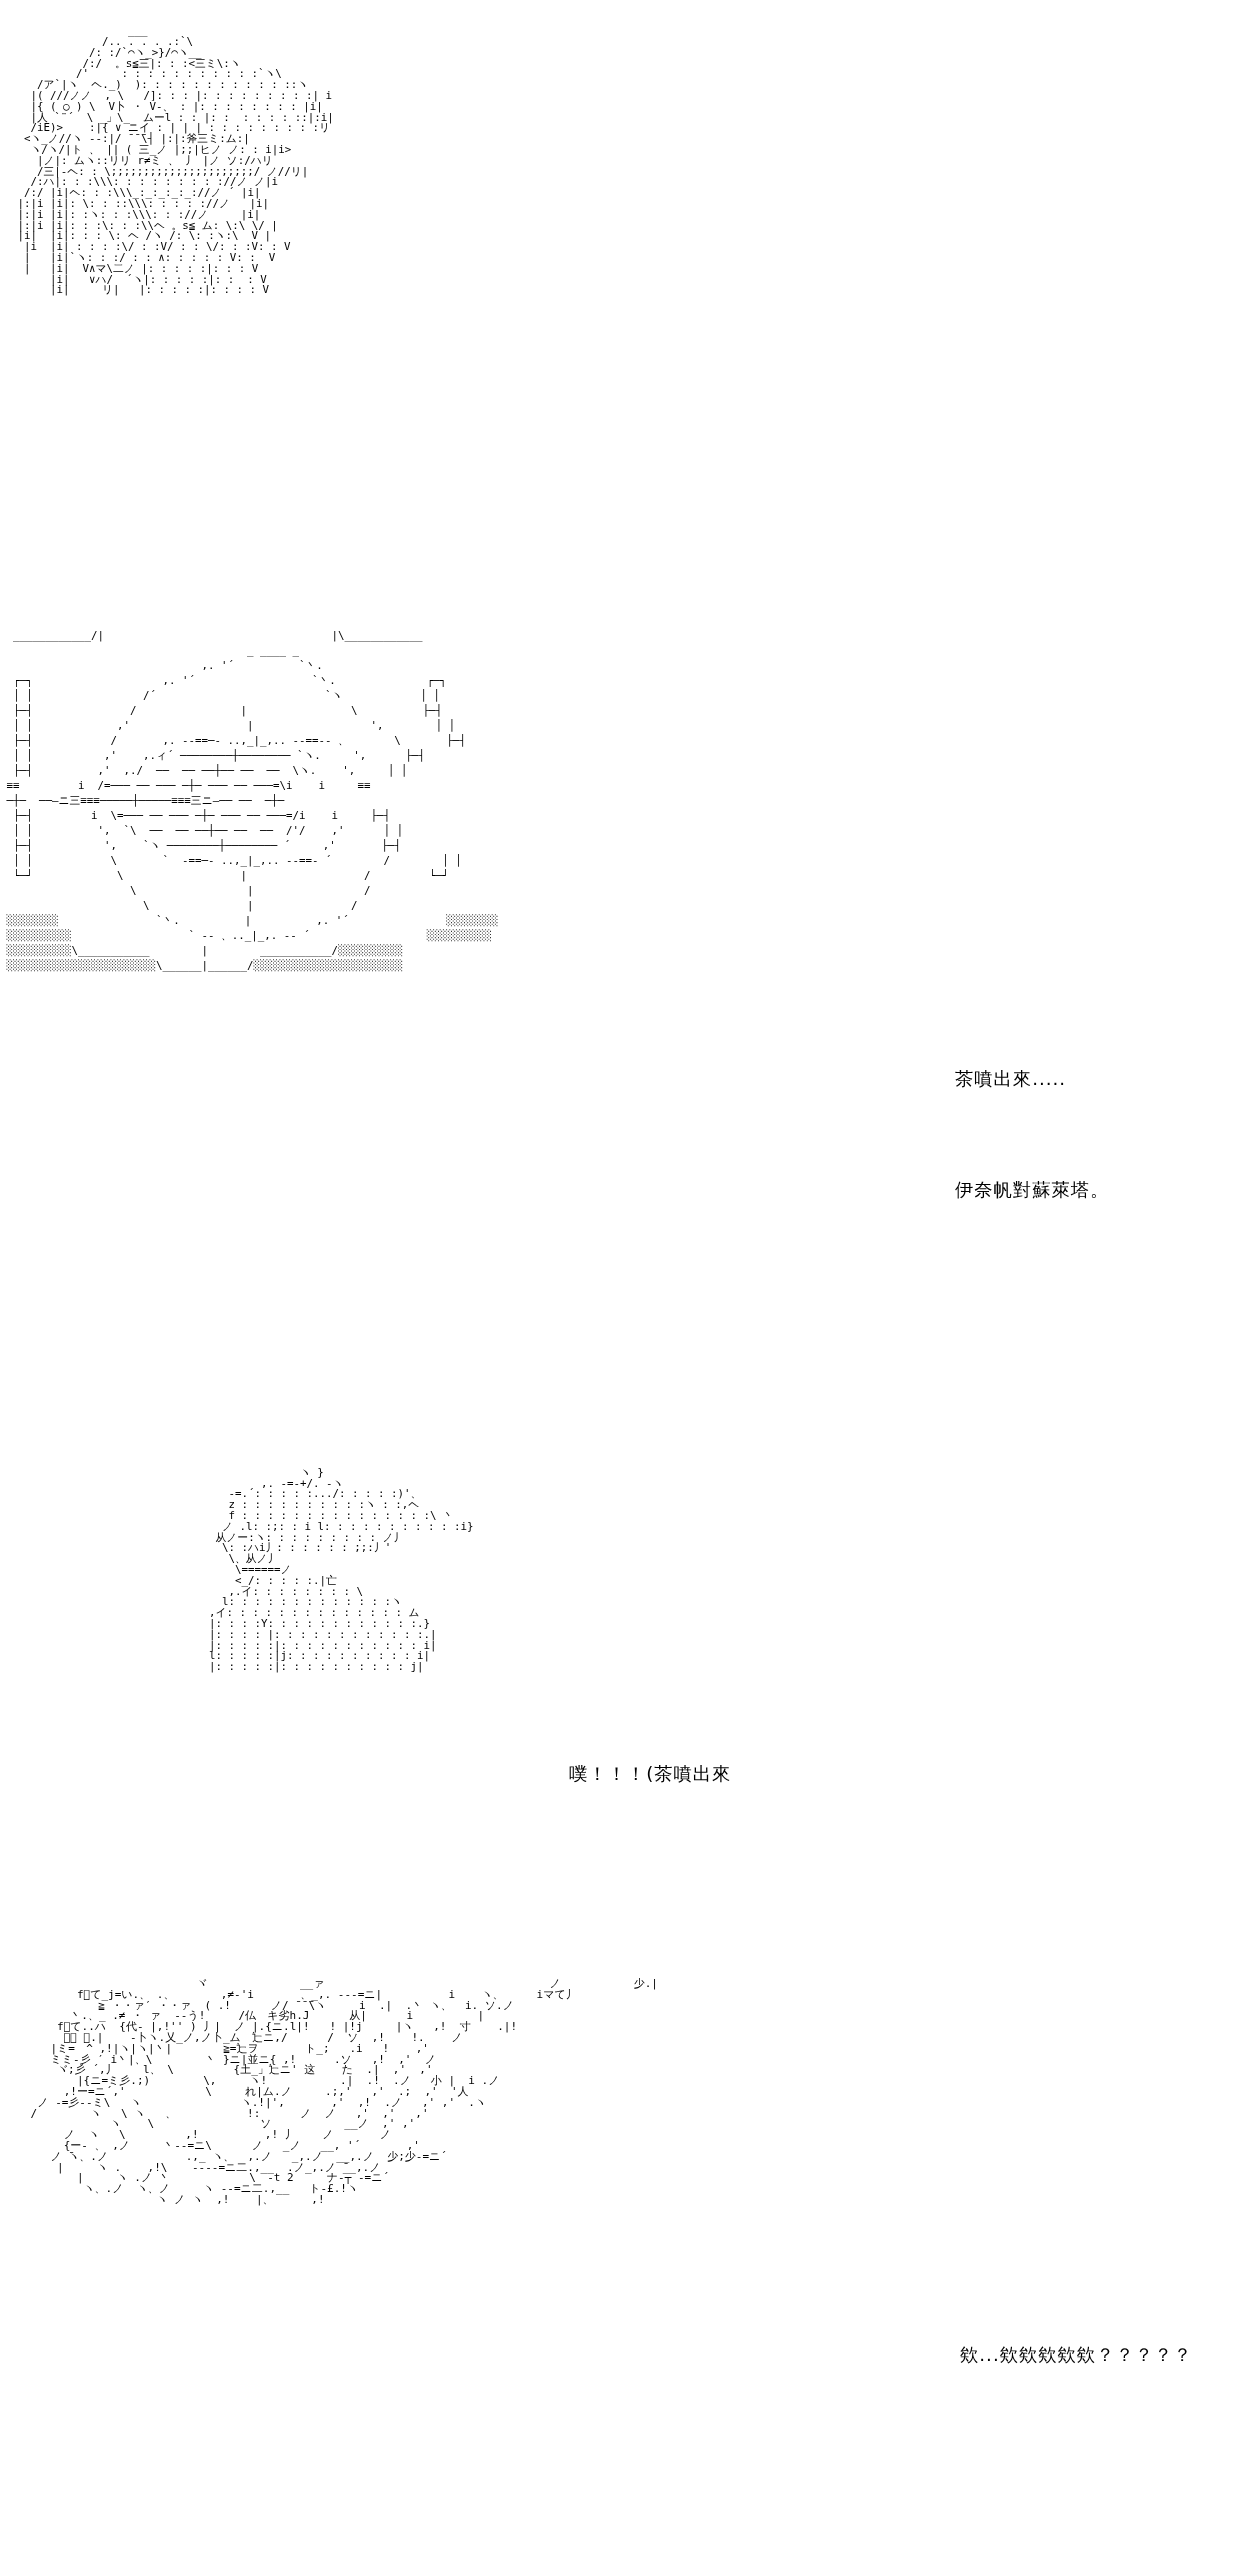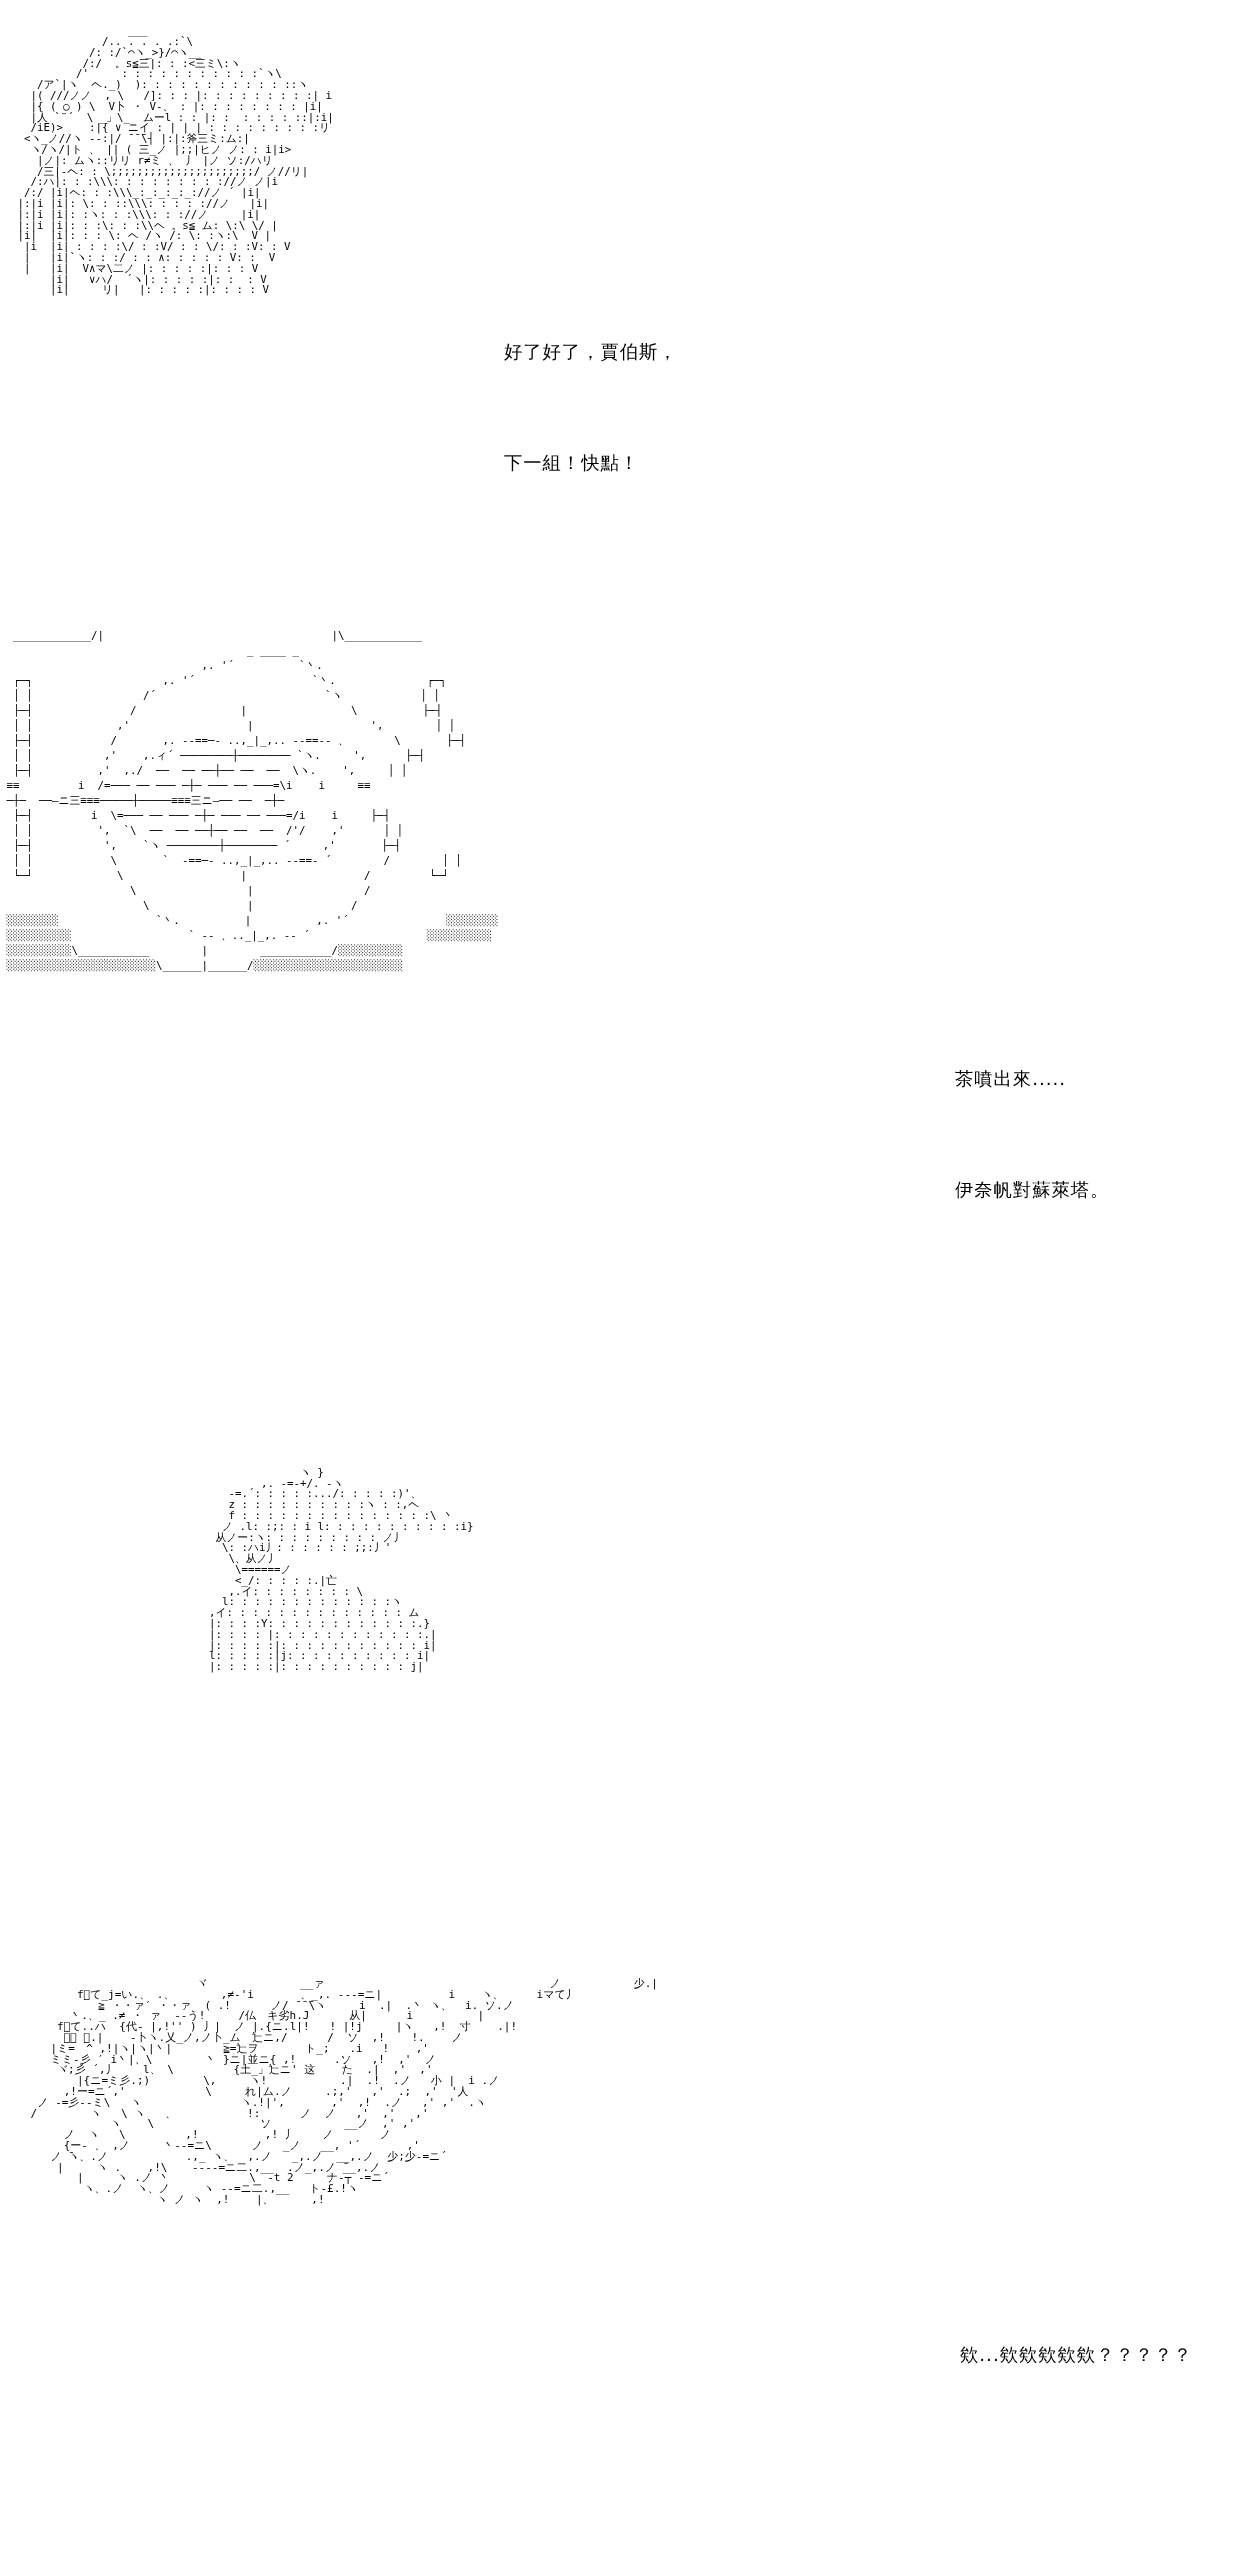--- a/index.html
+++ b/index.html
@@ -105,24 +105,20 @@
 |:|i |i|: \: : ::\\\: : : : ://ノ   |i|
 |:|i |i|: :ヽ: : :\\\: : ://ノ     |i|
 |:|i |i|: : :\: : :\\ヘ 。s≦ ム: \:\ \/ |
 |i|  |i|: : : \: ヘ /ヽ /: \: :ヽ:\  V |
  |i  |i| : : : :\/ : :V/ : : \/: : :V: : V
  |   |i|`ヽ: : :/ : : ∧: : : : : V: :  V
  |   |i|  V∧マ\二ノ |: : : : :|: : : V
      |i|   ∨ハ/  ´ヽ|: : : : :|: :  : V
      |i|     リ|   |: : : : :|: : : : V</pre>
 
-  <div class="dialogue dlg-1">
-    <span class="line">好了好了，賈伯斯，</span>
-    <span class="line">下一組！快點！</span>
-  </div>
 
   <pre class="aa aa-panel2">  ____________/|                                   |\____________
                                       _ ____ _
                                ,. '´          `丶.
   ┌─┐                    ,. '´                  `丶.              ┌─┐
   │ │                 /´                          `ヽ            │ │
   ├─┤               /                |                \          ├─┤
   │ │             ,'                  |                  ',        │ │
   ├─┤            /       ,. -‐==─- ..,_|_,.. -‐==‐- 、       \       ├─┤
   │ │           ,'    ,.ィ´ ────────┼──────── `ヽ.     ',      ├─┤
@@ -159,20 +155,23 @@
         &lt;_/: : : : :.|亡
        ,.イ: : : : : : : : \
       l: : : : : : : : : : : : :ヽ
     ,イ: : : : : : : : : : : : : : ム
     |: : : :Y: : : : : : : : : : : :.}
     |: : : : |: : : : : : : : : : : :.|
     |: : : : :|: : : : : : : : : : : i|
     l: : : : :|j: : : : : : : : : : i|
     |: : : : :|: : : : : : : : : : j|</pre>
 
+  <div class="dialogue dlg-3">
+    <span class="line">噗！！！(茶噴出來</span>
+  </div>
 
   <pre class="aa aa-panel4">                          ヾ              __ァ                                  ノ           少.|
         f゙て_j=い.、 .、       ,≠‐'i       、_,. --‐=ニ|          i    ヽ、     iマて丿
           ゙≧ ・・ァ′ ・・ァ  ( .!      ノ/ ̄ ̄ ̄\ヽ     i  .|  .丶 ヽ、  i. ソ.ノ
        丶.、_ .≠ ・ ァ  --う!     /仏ゞキ劣h.J      从|      i     ゝ   |
      f゙て..ハ  {代‐ |,!'' ) 丿|  ノ |.{ニ.l|!   ! |!j     |ヽ   ,!  寸    .|!
       ゙ー 、.|    -卜ヽ.乂_ノ,ノ卜_ムゝ辷ニ,/      /  ソ  ,!    !.    ノ
     |ミ=ゞ^ ,!|ヽ|ヽ|丶|      ゝ≧=辷ヲ       ト_;   .i   !    ,'
     ミミ-彡 ′ i丶|、\        丶 }ニ|並ニ{ ,!    ゝ.ソ   ,!  ,'  ノ
      ヾ;彡 ´,丿    l、 \         {土_」辷ニ' 这    た  .|  ,'  ,'

